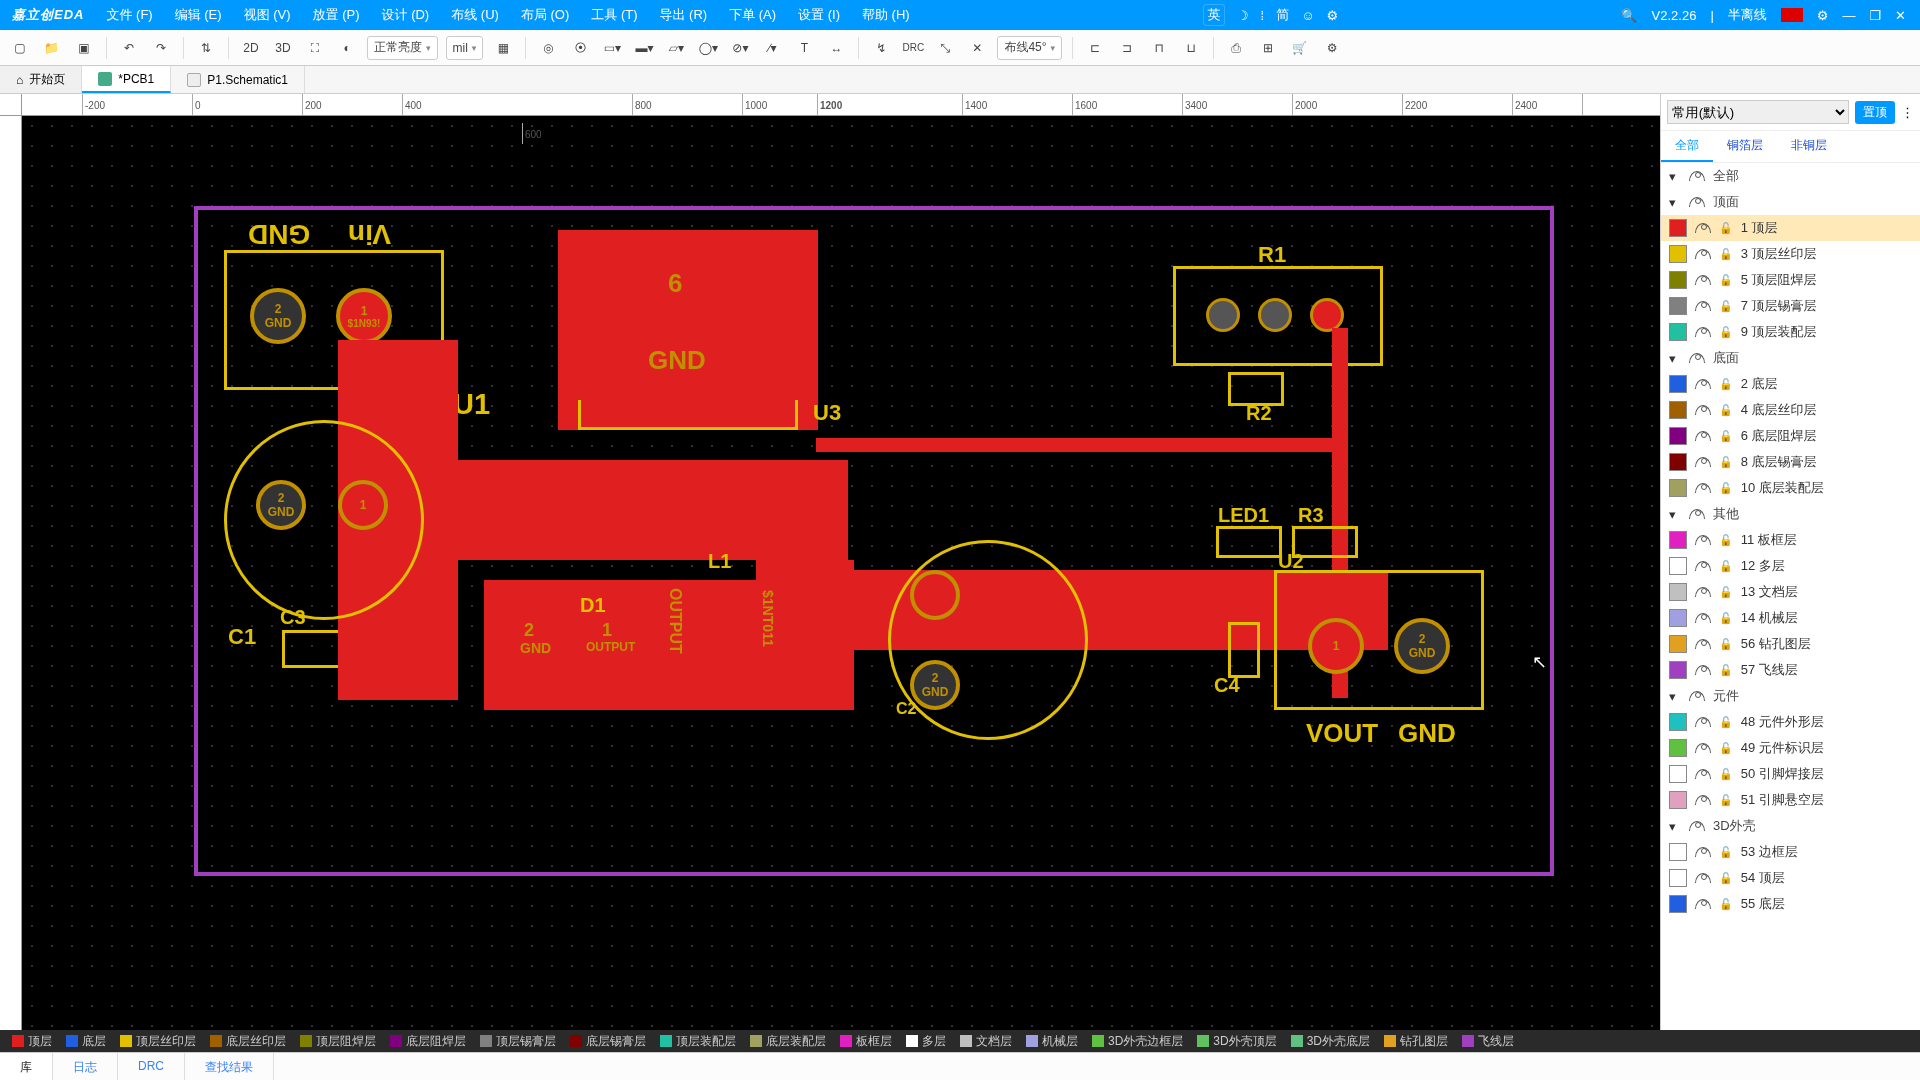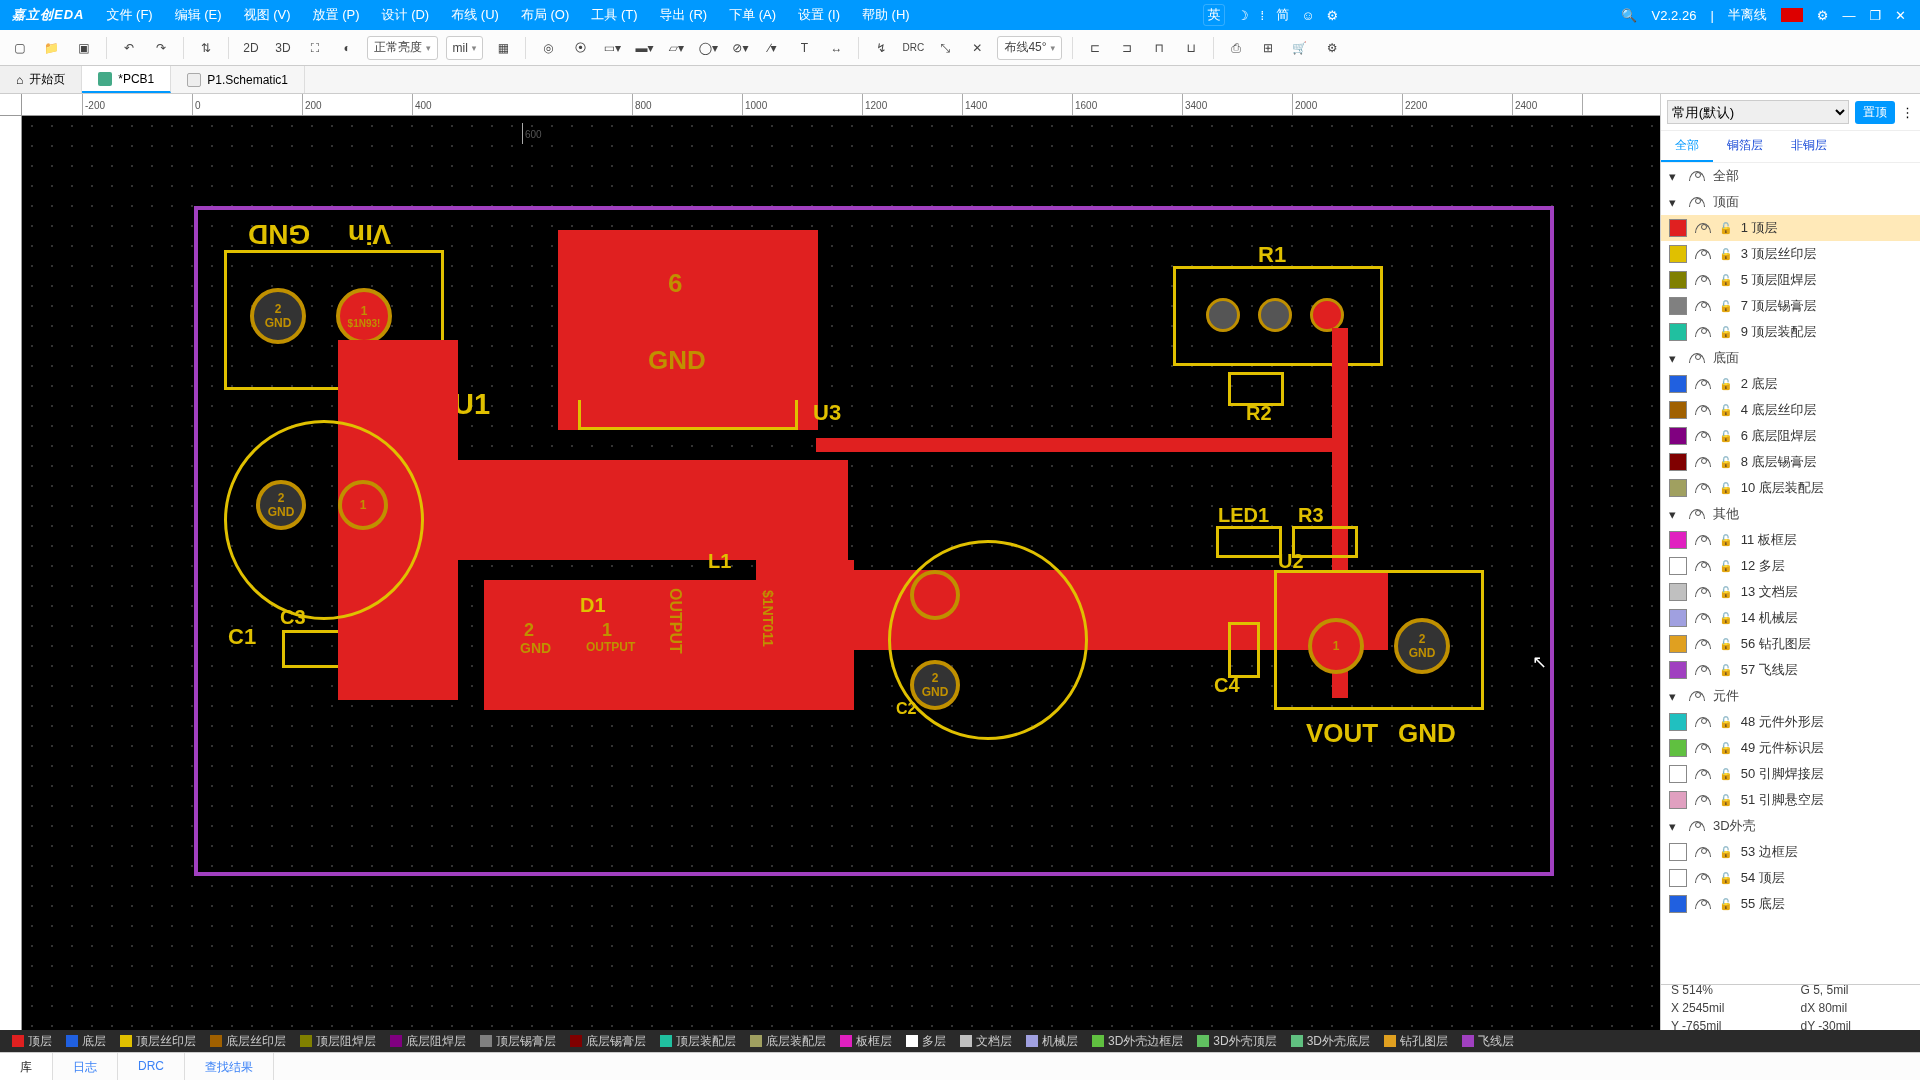--- a/index.html
+++ b/index.html
@@ -183,25 +183,25 @@
     </div>
 </div>
 
 <div class="main">
   <div class="canvaswrap">
     <div class="ruler-corner"></div>
     <div class="ruler-h" id="rulerh">
         <div style="left: 60px;">-200</div>
         <div style="left: 170px;">0</div>
         <div style="left: 280px;">200</div>
-        <div style="left: 390px;">400</div>
+        <div style="left: 380px;">400</div>
         <div style="left: 500px; margin-top: 29px;">600</div>
         <div style="left: 610px;">800</div>
         <div style="left: 720px;">1000</div>
-        <div style="left: 840px;">1200</div>
+        <div style="left: 795px; font-weight: bold;">1200</div>
         <div style="left: 940px;">1400</div>
         <div style="left: 1050px;">1600</div>
         <div style="left: 1160px;">3400</div>
         <div style="left: 1270px;">2000</div>
         <div style="left: 1380px;">2200</div>
         <div style="left: 1490px;">2400</div>
         <div style="left: 1560px;"></div>
       </div>
     <div class="ruler-v"></div>
     <div class="pcb">
@@ -478,28 +478,20 @@
           <span class="lock">🔓</span>
           <span>54 顶层</span>
         </div>
         <div class="layerrow">
           <span class="sw" style="background:#2060e0"></span>
           <span class="eye"></span>
           <span class="lock">🔓</span>
           <span>55 底层</span>
         </div>
       </div>
-    <div class="coordbar">
-      <div>S   514%</div>
-      <div>G   5, 5mil</div>
-      <div>X   2545mil</div>
-      <div>dX   80mil</div>
-      <div>Y   -765mil</div>
-      <div>dY   -30mil</div>
-    </div>
   </div>
 </div>
 
 <div class="layerstrip" id="layerstrip">
     <span><span class="ls-sw" style="background:#e02020"></span>顶层</span>
     <span><span class="ls-sw" style="background:#2060e0"></span>底层</span>
     <span><span class="ls-sw" style="background:#e0c000"></span>顶层丝印层</span>
     <span><span class="ls-sw" style="background:#a06000"></span>底层丝印层</span>
     <span><span class="ls-sw" style="background:#808000"></span>顶层阻焊层</span>
     <span><span class="ls-sw" style="background:#800080"></span>底层阻焊层</span>

